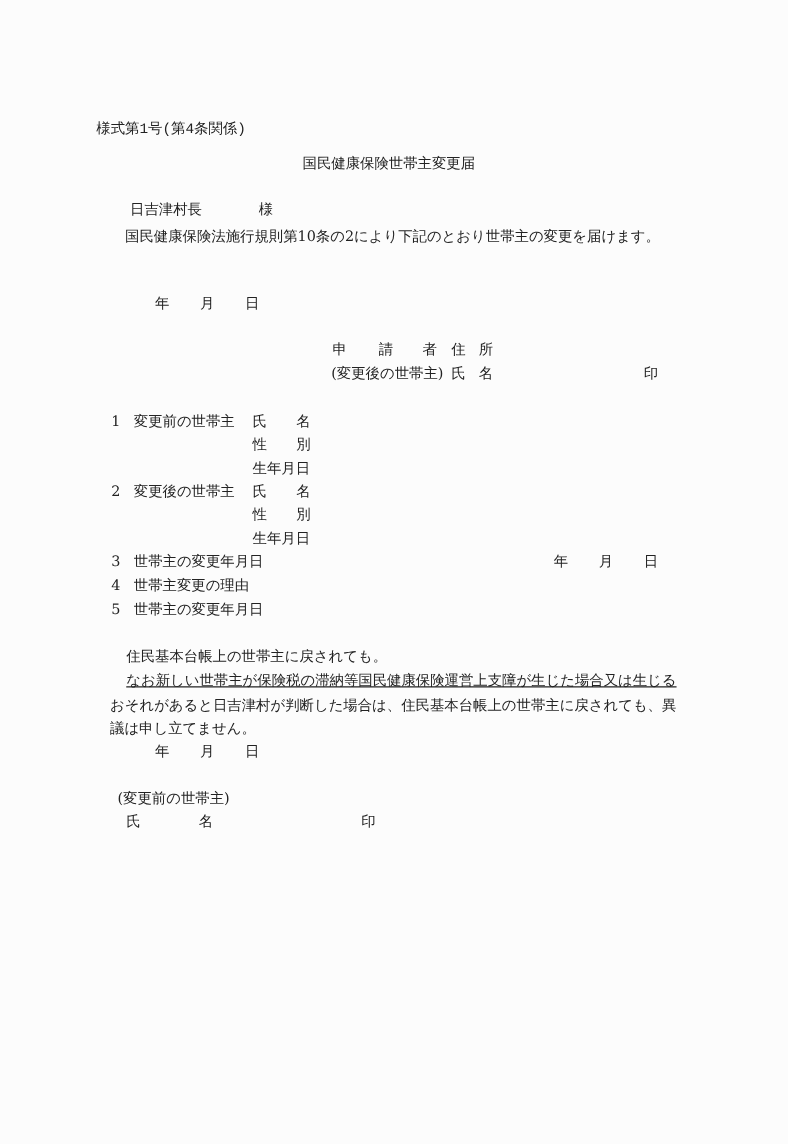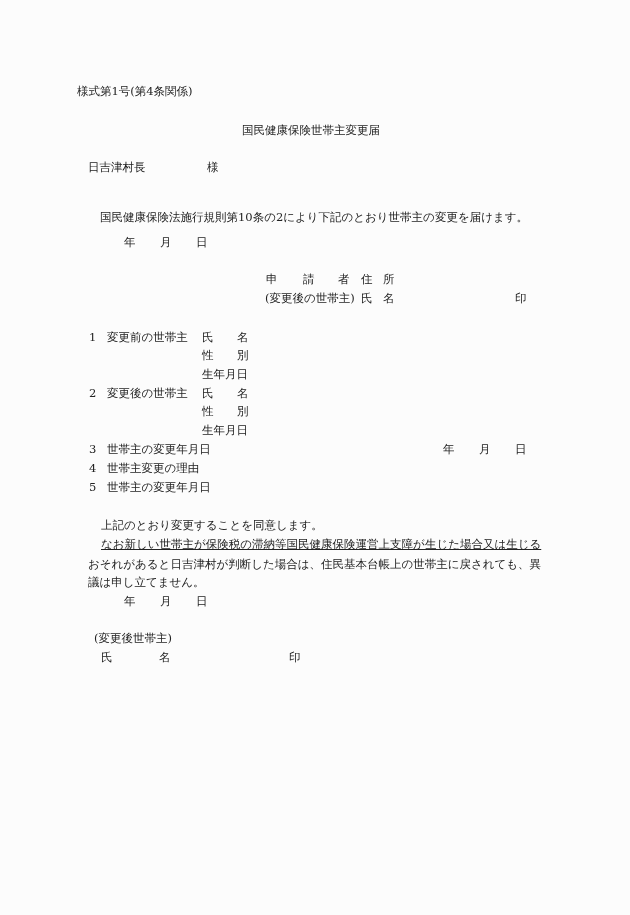--- a/index.html
+++ b/index.html
@@ -20,28 +20,28 @@
     .t {
       position: absolute;
       white-space: nowrap;
     }
   </style>
 </head>
 <body>
 
 <div>
 
-  <span class="t" style="left:77px; top:86px;">様式第1号(第4条関係)</span>
+  <span class="t" style="left:77px; top:98px;font-family:Liberation Mono, monospace;">様式第1号(第4条関係)</span>
 
   <span class="t" style="left:242px; top:125px;">国民健康保険世帯主変更届</span>
 
-  <span class="t" style="left:88px; top:162px;">日吉津村長</span>
+  <span class="t" style="left:104px; top:162px;">日吉津村長</span>
   <span class="t" style="left:207px; top:162px;">様</span>
 
-  <span class="t" style="left:100px; top:212px;">国民健康保険法施行規則第10条の2により下記のとおり世帯主の変更を届けます。</span>
+  <span class="t" style="left:100px; top:184px;">国民健康保険法施行規則第10条の2により下記のとおり世帯主の変更を届けます。</span>
 
   <span class="t" style="left:124px; top:237px;">年</span>
   <span class="t" style="left:160px; top:237px;">月</span>
   <span class="t" style="left:196px; top:237px;">日</span>
 
   <span class="t" style="left:266px; top:274px;">申</span>
   <span class="t" style="left:303px; top:274px;">請</span>
   <span class="t" style="left:338px; top:274px;">者</span>
   <span class="t" style="left:361px; top:274px;">住</span>
   <span class="t" style="left:383px; top:274px;">所</span>
@@ -72,27 +72,27 @@
   <span class="t" style="left:443px; top:444px;">年</span>
   <span class="t" style="left:479px; top:444px;">月</span>
   <span class="t" style="left:515px; top:444px;">日</span>
 
   <span class="t" style="left:89px; top:463px;">4</span>
   <span class="t" style="left:107px; top:463px;">世帯主変更の理由</span>
 
   <span class="t" style="left:89px; top:482px;">5</span>
   <span class="t" style="left:107px; top:482px;">世帯主の変更年月日</span>
 
-  <span class="t" style="left:101px; top:520px;">上記のとおり変更することを同意します。</span>
+  <span class="t" style="left:101px; top:520px;">住民基本台帳上の世帯主に戻されても。</span>
   <span class="t" style="left:101px; top:539px;text-decoration:underline;">なお新しい世帯主が保険税の滞納等国民健康保険運営上支障が生じた場合又は生じる</span>
   <span class="t" style="left:88px; top:535px;margin-top:24px;">おそれがあると日吉津村が判断した場合は、住民基本台帳上の世帯主に戻されても、異</span>
   <span class="t" style="left:88px; top:577px;">議は申し立てません。</span>
 
   <span class="t" style="left:124px; top:596px;">年</span>
   <span class="t" style="left:160px; top:596px;">月</span>
   <span class="t" style="left:196px; top:596px;">日</span>
 
-  <span class="t" style="left:94px; top:633px;">(変更後世帯主)</span>
+  <span class="t" style="left:94px; top:633px;">(変更前の世帯主)</span>
   <span class="t" style="left:101px; top:652px;">氏</span>
   <span class="t" style="left:159px; top:652px;">名</span>
   <span class="t" style="left:289px; top:652px;">印</span>
 
 </div>
 
 </body></html>

